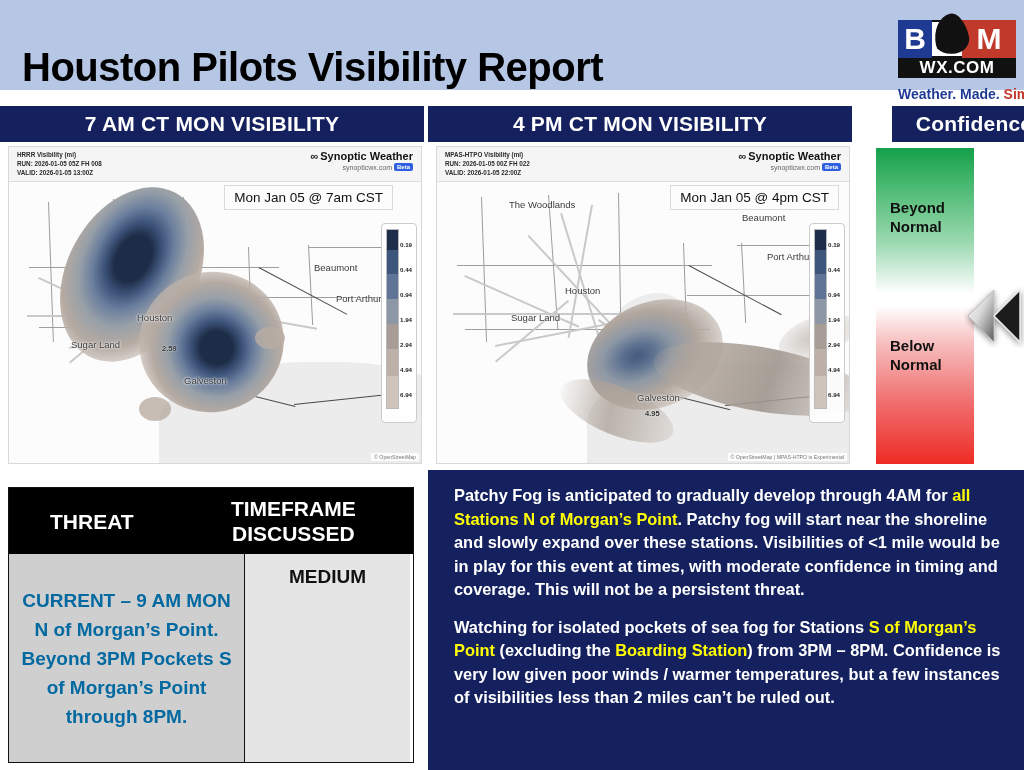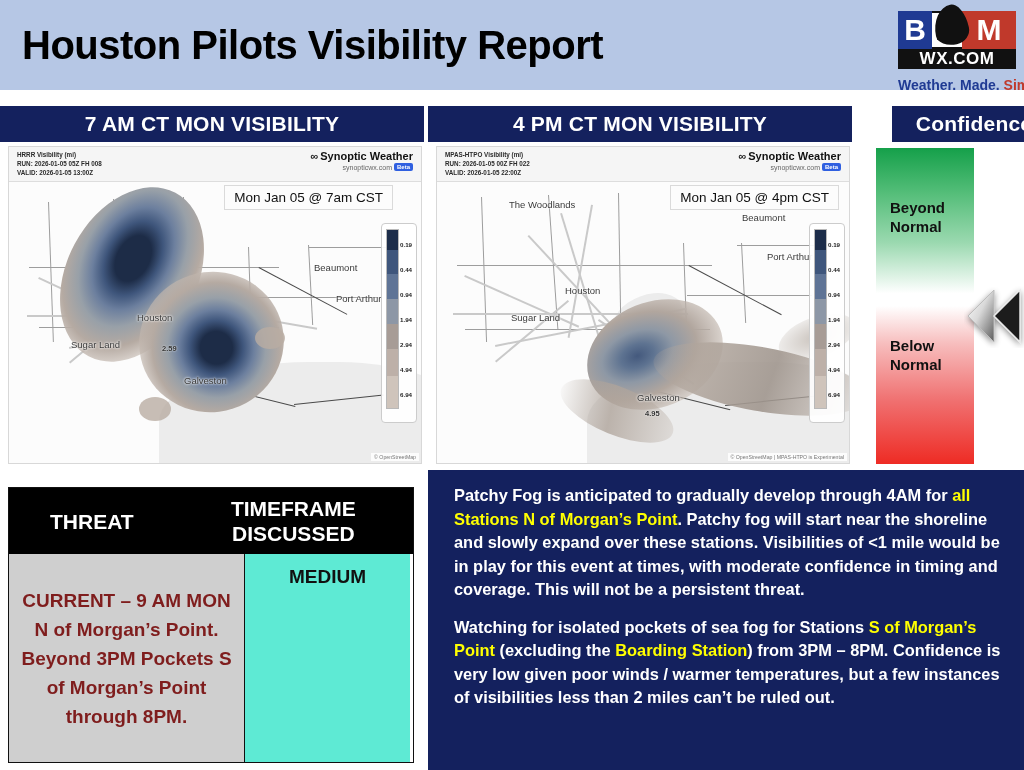--- a/index.html
+++ b/index.html
@@ -9,21 +9,21 @@
     font-family:"Liberation Sans", sans-serif;
     overflow:hidden;
     position:relative;
   }
   .page{position:relative;width:1024px;height:770px;background:#fff;}
 
   
   .titlebar{
     position:absolute;left:0;top:0;width:1024px;height:90px;
     background:#b6c7e5;
-    display:flex;align-items:center;
+    display:flex;align-items:flex-end;
   }
   .title-text{
     font-size:40px;font-weight:bold;color:#000;
     margin-left:22px;letter-spacing:-0.5px;
     white-space:nowrap;
     font-family:"Liberation Sans", sans-serif;
   }
   .logos{margin-left:auto;display:flex;align-items:center;gap:6px;margin-right:8px;}
   .bamwx{
     position:relative;width:118px;height:72px;
@@ -195,28 +195,28 @@
   }
   .tbl-head-cell{
     color:#fff;font-weight:bold;font-size:21px;text-align:center;
     display:flex;align-items:center;justify-content:center;
     font-family:"Liberation Sans",sans-serif;line-height:25px;
   }
   .th-timeframe{width:240px;}
   .th-threat{width:164px;border-left:1px solid #000;}
   .tbl-body{display:flex;height:208px;}
   .td-timeframe{
-    width:236px;background:#cfcfcf;color:#7f1d1d;font-weight:bold;font-size:19px;
+    width:236px;background:#cfcfcf;color:#0369a1;font-weight:bold;font-size:19px;
     display:flex;align-items:center;justify-content:center;text-align:center;
     line-height:29px;padding:0 6px;box-sizing:border-box;
     font-family:"Liberation Sans",sans-serif;
     border-right:1px solid #111;
   }
   .td-threat{
-    width:165px;background:#5eead4;color:#111;font-weight:bold;font-size:19px;
+    width:165px;background:#e5e5e5;color:#111;font-weight:bold;font-size:19px;
     display:flex;align-items:flex-start;justify-content:center;
     padding-top:12px;box-sizing:border-box;
     font-family:"Liberation Sans",sans-serif;
   }
 
   
   .disc{
     position:absolute;left:428px;top:470px;width:596px;height:300px;
     background:#14215e;color:#fff;box-sizing:border-box;
     padding:14px 16px 10px 14px;

